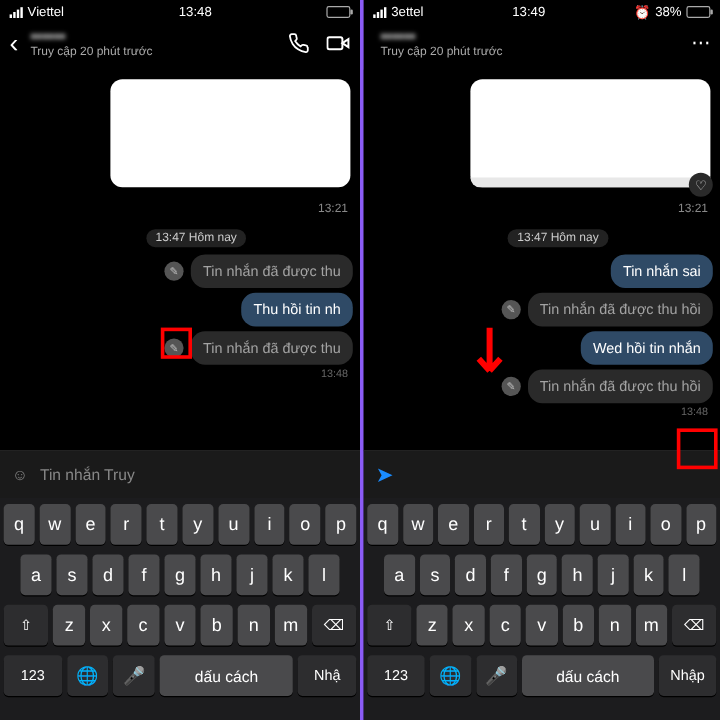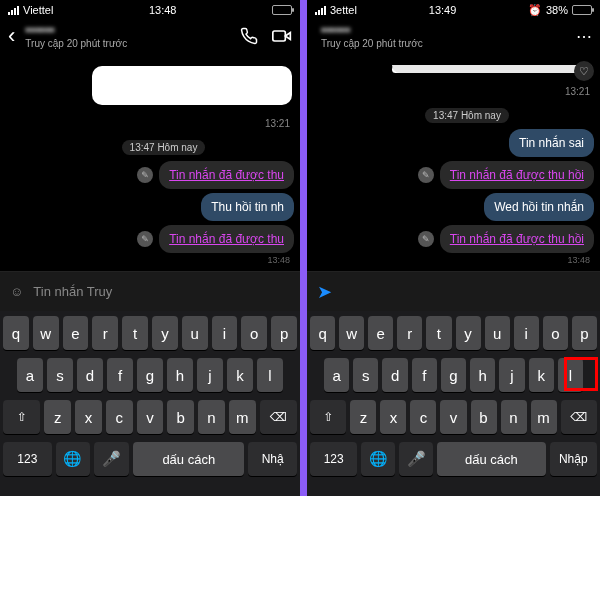--- a/index.html
+++ b/index.html
@@ -6,29 +6,29 @@
   body {
     width: 600px;
     height: 600px;
     background: #fff;
     font-family: -apple-system, Helvetica, Arial, sans-serif;
     display: flex;
     overflow: hidden;
   }
   .phone {
     width: 300px;
-    height: 496px;
+    height: 600px;
     background: #000;
     color: #fff;
     display: flex;
     flex-direction: column;
     position: relative;
     overflow: hidden;
   }
-  .phone + .phone { border-left: 7px solid #8b5cf6; }
+  .phone + .phone { border-left: 3px solid #8b5cf6; }
   .statusbar {
     display: flex;
     justify-content: space-between;
     align-items: center;
     padding: 2px 8px 0 8px;
     font-size: 11px;
     height: 18px;
   }
   .sb-left, .sb-right { display: flex; align-items: center; gap: 4px; }
   .bars { display: inline-flex; align-items: flex-end; gap: 1px; }
@@ -82,21 +82,21 @@
   .bubble {
     background: #2f4a66;
     color: #fff;
     padding: 7px 10px;
     border-radius: 12px;
     font-size: 12px;
     max-width: 190px;
     white-space: nowrap;
     overflow: hidden;
   }
-  .bubble.recalled { background:#2a2a2a; color:#d946ef;text-decoration:underline; }
+  .bubble.recalled { background:#2a2a2a; color:#a3a3a3; }
   .editdot {
     width:16px; height:16px; border-radius:50%; background:#555; display:flex; align-items:center; justify-content:center;
     font-size:9px; color:#bbb;
   }
   .tstamp { font-size:9px; color:#666; align-self:flex-end; margin:0 10px 2px 0; }
   .inputbar {
     height: 40px;
     background: #1a1a1a;
     border-top: 1px solid #222;
     display: flex;

